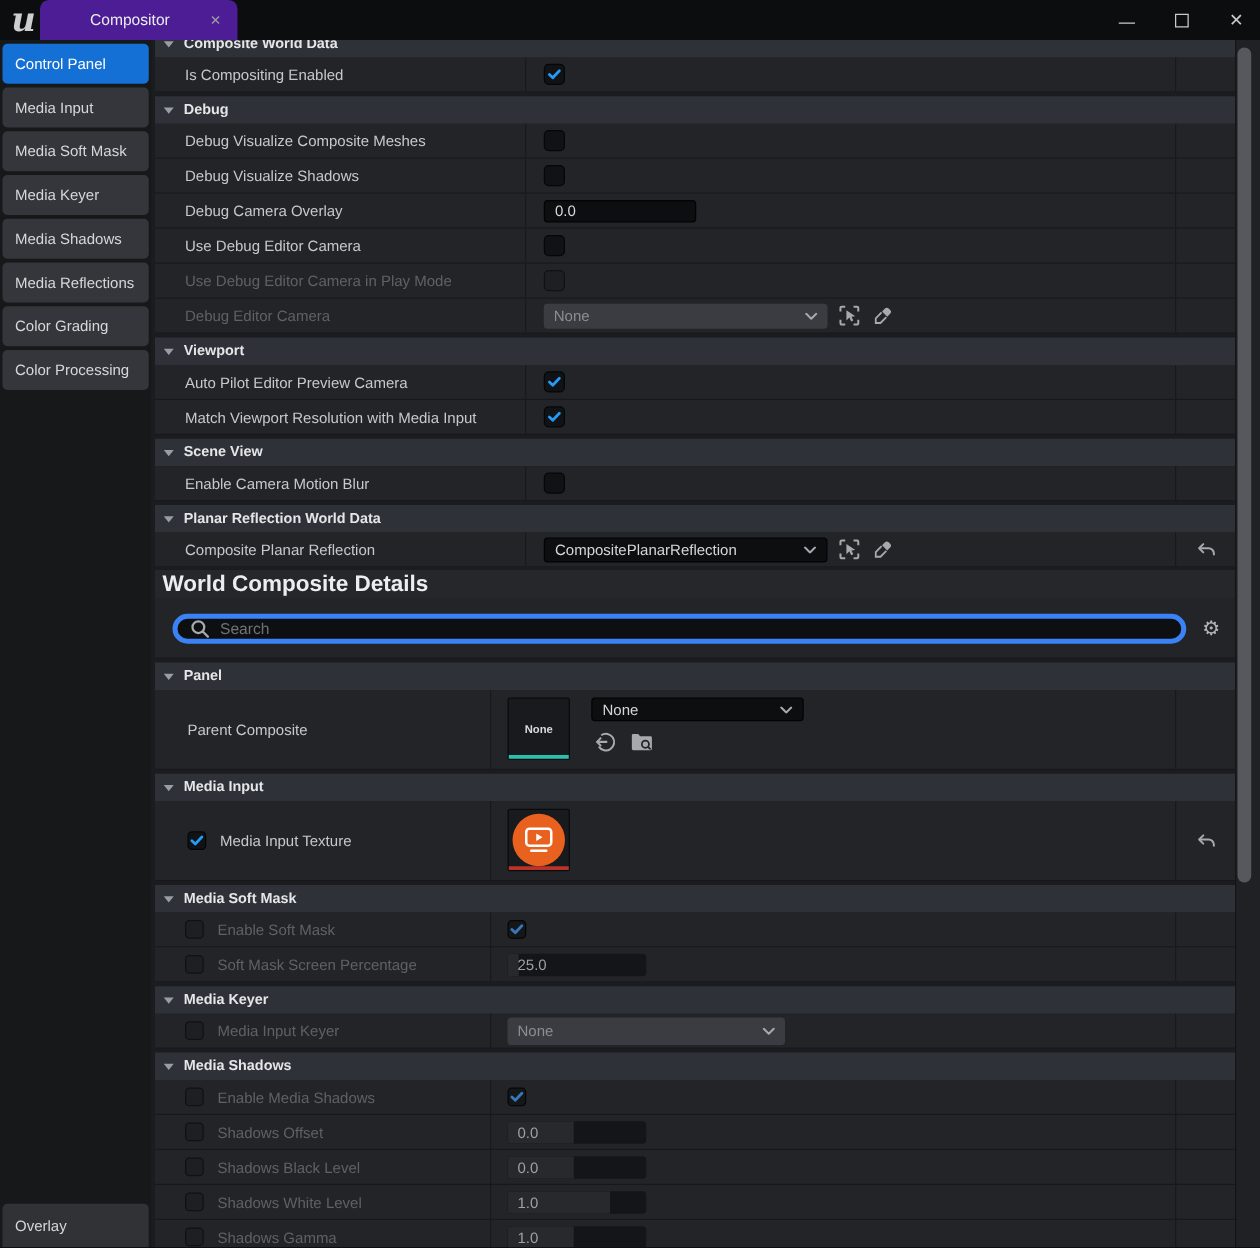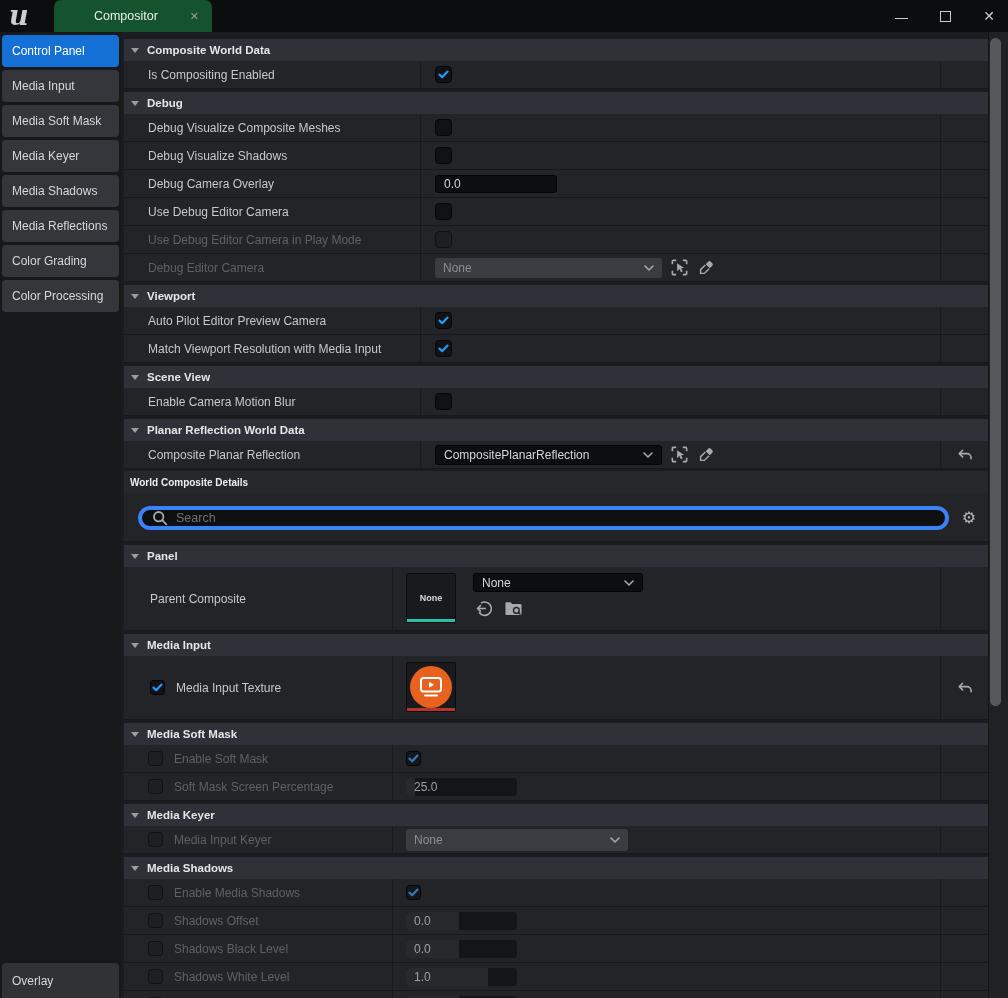--- a/index.html
+++ b/index.html
@@ -3,40 +3,40 @@
 <meta charset="utf-8">
 <style>
   * { box-sizing: border-box; margin: 0; padding: 0; }
   html,body { background:#000; }
   .window { position:relative; width:1008px; height:998px; background:#1b1c1f; overflow:hidden;
             font-family:"Liberation Sans", sans-serif; -webkit-font-smoothing:antialiased; }
 
   
   .titlebar { position:absolute; left:0; top:0; right:0; height:32px; background:#0c0d0f; z-index:5; }
   .logo { position:absolute; left:5px; top:1px; width:30px; height:30px; }
-  .tab { position:absolute; left:54px; top:0; width:158px; height:32px; background:#14532d;
+  .tab { position:absolute; left:32px; top:0; width:158px; height:32px; background:#4c1d95;
          border-radius:7px 7px 0 0; display:flex; align-items:center;justify-content:center; }
   .tab-label { flex:1; text-align:center; color:#ebecee; font-size:12.5px; padding-left:8px; }
   .tab-close { color:#9b9da0; font-size:11px; margin-right:13px; cursor:default; }
   .winbtns { position:absolute; right:12px; top:0; height:32px; display:flex; align-items:center; gap:30px; }
   .wb { color:#c9cbcd; display:flex; align-items:center; justify-content:center; width:14px; height:14px; }
   .wb-min { width:13px; height:0; border-bottom:1.6px solid #c9cbcd; margin-top:4px; }
   .wb-max { width:11px; height:11px; border:1.4px solid #c9cbcd; }
   .wb-close { font-size:14px; }
 
   
   .sidebar { position:absolute; left:0; top:32px; width:121px; bottom:0; background:#17181a;text-align:right; }
   .side-item { margin:3px 2px 0 2px; height:32px; border-radius:4px; background:#34363b; color:#d5d7d9;
                font-size:12px; display:flex; align-items:center; padding-left:10px; cursor:default; }
   .side-item.sel { background:#1470d4; color:#fff; }
   .advanced { position:absolute; bottom:0; left:2px; right:2px; height:35px; border-radius:4px 4px 0 0;
               background:#303236; color:#d5d7d9; font-size:12px; display:flex; align-items:center; padding-left:10px; }
 
   
-  .main { position:absolute; left:124px; top:36px; width:864px; bottom:0; overflow:hidden;
+  .main { position:absolute; left:124px; top:21px; width:864px; bottom:0; overflow:hidden;
           display:flex; flex-direction:column; }
 
   .srow { height:22px; margin-top:3px; background:#2e3137; display:flex; align-items:center;
           padding-left:7px; gap:8px; flex:none; }
   .tri { width:0; height:0; border-left:4.5px solid transparent; border-right:4.5px solid transparent;
          border-top:5.5px solid #9a9da1; }
   .slab { color:#e4e6e8; font-size:11.5px; font-weight:bold; }
 
   .prow { height:28px; flex:none; display:grid; background:#232428; border-bottom:1px solid #17181b; }
   .prow.cp { grid-template-columns:297px 1fr 47px; }
@@ -76,21 +76,21 @@
            position:relative; display:flex; align-items:center; justify-content:center; flex:none; }
   .tnone { font-size:9px; font-weight:bold; color:#d8dadc; }
   .tul { position:absolute; left:0; right:0; bottom:0; height:3px; }
   .mcircle { width:42px; height:42px; border-radius:50%; background:#e8611f; display:flex;
              align-items:center; justify-content:center; }
   .acol { margin-left:9px; display:flex; flex-direction:column; }
   .aicons { display:flex; gap:10px; margin-top:7px; color:#b9bbbe; padding-left:2px; }
 
   
   .dtitle { height:23px; margin-top:2px; flex:none; display:flex; align-items:center; padding-left:6px;
-            background:#26272b; color:#ecedef; font-size:10px; font-weight:bold; }
+            background:#26272b; color:#ecedef; font-size:18px; font-weight:bold; }
   .search-row { height:48px; flex:none; background:#232428; border-bottom:1px solid #17181b;
                 display:flex; align-items:center; padding:0 8px 0 14px; }
   .search-pill { flex:1; height:24px; border-radius:12px; background:#0e0f11; border:4px solid #3b82f6;
                  display:flex; align-items:center; padding:0 10px; gap:8px; color:#9ea1a5; }
   .search-ph { color:#6f7276; font-size:12.5px; }
   .gear { margin-left:9px; width:22px; text-align:center; color:#b3b5b8; font-size:16px;
           font-family:"DejaVu Sans", sans-serif; }
 
   
   .scrollzone { position:absolute; right:0; top:32px; width:20px; bottom:0; background:#202125;

